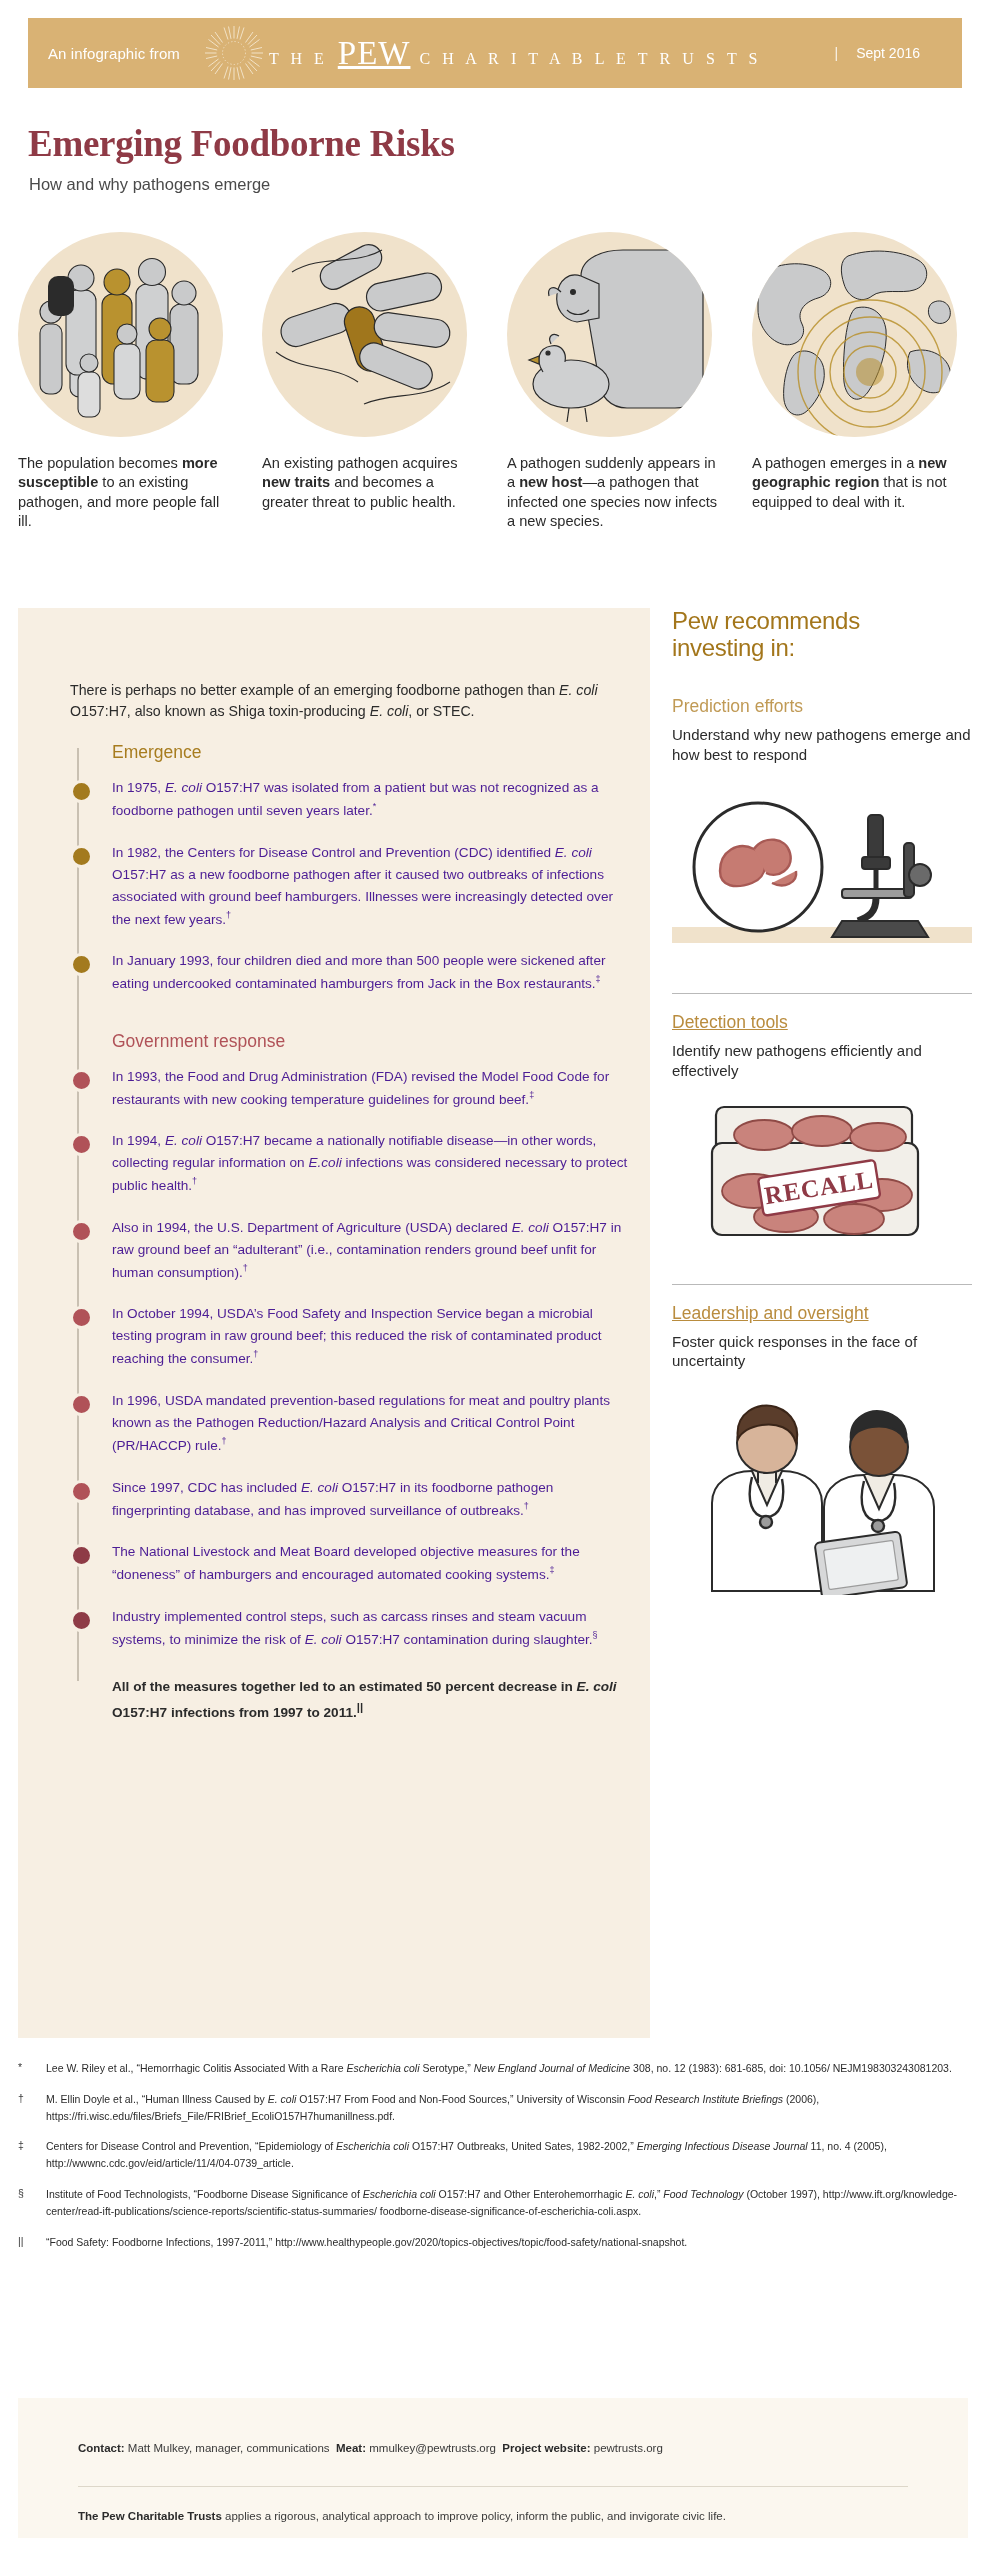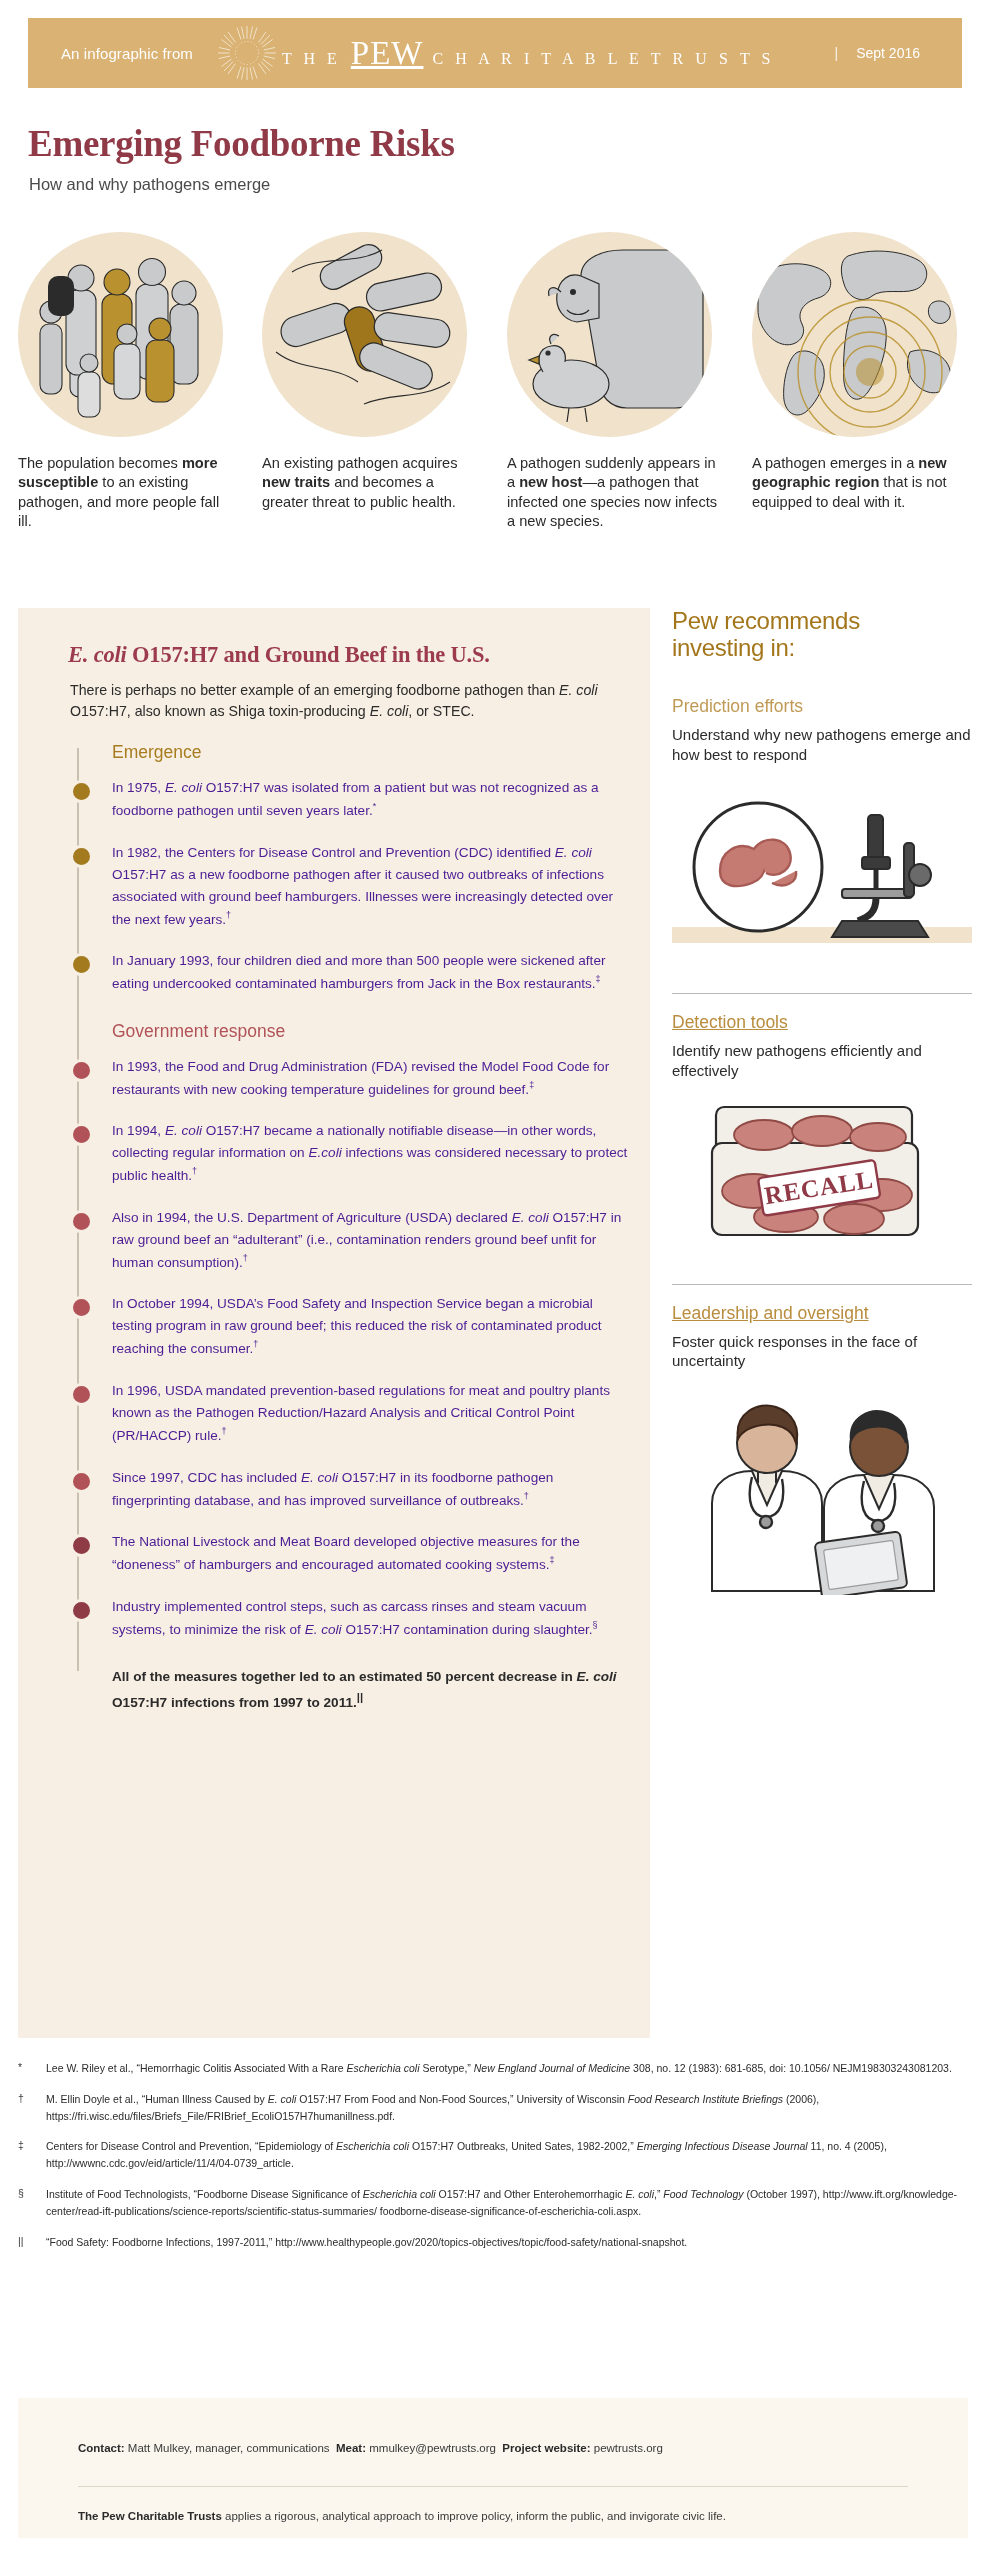--- a/index.html
+++ b/index.html
@@ -11,21 +11,21 @@
   body { width: 990px; height: 2558px; position: relative; overflow: hidden; }
 
   
   .header-band {
     position: absolute; left: 28px; top: 18px; width: 934px; height: 70px;
     background: #d9b274;
     display: flex; align-items: center;
   }
   .hb-from {
     color: #ffffff; font-size: 15px; letter-spacing: .1px;
-    margin-left: 33px; white-space: nowrap;
+    margin-left: 20px; white-space: nowrap;
   }
   .pew-sun { width: 60px; height: 60px; margin-left: 24px; flex: 0 0 auto; }
   .pew-word {
     display: flex; align-items: baseline; margin-left: 5px; color: #fff;
   }
   .pew-the { font-family: "Liberation Serif", serif; font-size: 16px; letter-spacing: 4px; }
   .pew-pew { font-family: "Liberation Serif", serif; font-size: 33px; letter-spacing: 1px; margin: 0 9px 0 10px; text-decoration: underline; }
   .pew-ct { font-family: "Liberation Serif", serif; font-size: 16px; letter-spacing: 4.1px; }
   .hb-date {
     margin-left: auto; margin-right: 42px; color: #fff; font-size: 14px; white-space: nowrap;
@@ -81,21 +81,21 @@
   .timeline { position: absolute; left: 52px; top: 130px; width: 560px; }
   .tl-rail {
     position: absolute; left: 7px; top: 10px; width: 2px; bottom: 42px;
     background: #c9c0b2;
   }
   .tl-sec {
     font-family: "Liberation Sans", sans-serif;
     font-size: 17.5px; margin: 0 0 14px 42px; font-weight: normal;
   }
   .tl-sec.gold { color: #a77c1f; margin-top: 4px; }
-  .tl-sec.red  { color: #b05258; margin-top: 26px; }
+  .tl-sec.red  { color: #b05258; margin-top: 36px; }
   .tl-item { position: relative; margin: 0 0 20px 0; min-height: 30px; }
   .dot {
     position: absolute; left: 0; top: 3px; width: 17px; height: 17px;
     border-radius: 50%; border: 3px solid #f7efe3; box-sizing: content-box;
   }
   .dot.gold { background: #a37a1e; }
   .dot.red  { background: #b05258; }
   .dot.dark { background: #8e3b46; }
   .tl-text {
     margin-left: 42px; font-size: 13.6px; line-height: 1.62; color: #4c1d95; width: 520px;
@@ -291,21 +291,20 @@
             <circle cx="118" cy="140" r="72"></circle>
         </g>
       </svg>
     </div>
     <div class="cap"><span>A pathogen emerges in a </span><b>new geographic region</b><span> that is not equipped to deal with it.</span></div>
   </div>
 
 </div>
 
 <div class="main-box">
-  <div class="ecoli-head"><i>E. coli</i><span> O157:H7 and Ground Beef in the U.S.</span></div>
   <div class="ecoli-intro"><span>There is perhaps no better example of an emerging foodborne pathogen than </span><i>E. coli</i><span> O157:H7, also known as Shiga toxin-producing </span><i>E. coli</i><span>, or STEC.</span></div>
 
   <div class="timeline">
     <div class="tl-rail"></div>
     <div id="timeline-slot">
         <div class="tl-sec gold" style="color: rgb(167, 124, 31);">Emergence</div>
         <div class="tl-item">
           <span class="dot gold"></span>
           <div class="tl-text">In 1975, <i>E. coli</i> O157:H7 was isolated from a patient but was not recognized as a foodborne pathogen until seven years later.<sup>*</sup></div>
         </div>

